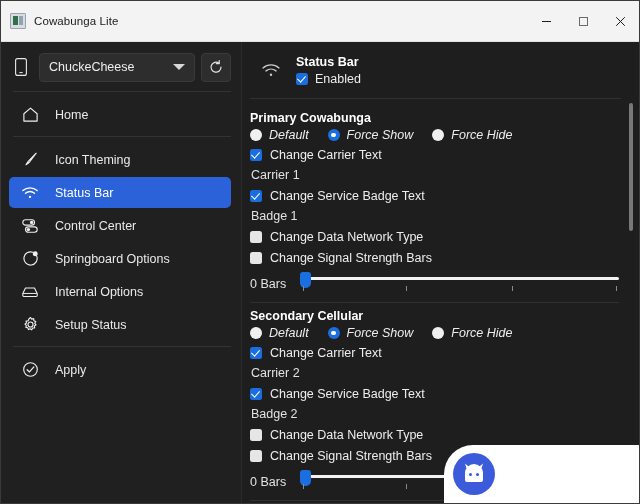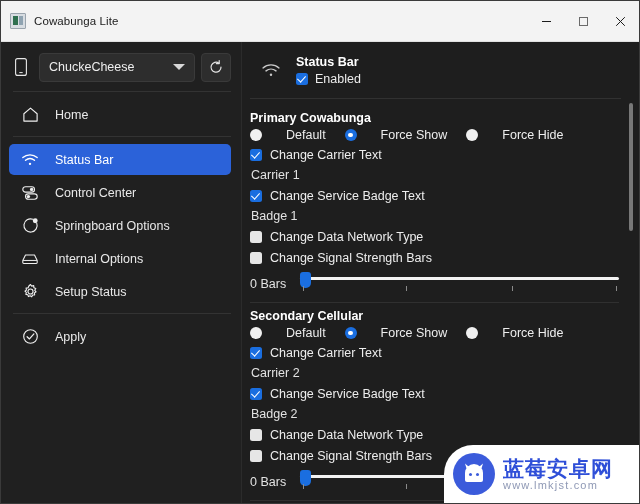--- a/index.html
+++ b/index.html
@@ -211,22 +211,23 @@
   }
   .radio-row {
     display: flex;
     align-items: center;
     gap: 4px;
     margin: 3px 0 4px 0;
   }
   .radio-opt {
     display: flex;
     align-items: center;
-    gap: 24px;
+    gap: 7px;
     margin-right: 15px;
+    font-style: italic;
   }
   .radio {
     width: 12px; height: 12px;
     border-radius: 50%;
     background: #f0f0f0;
     flex: none;
     position: relative;
   }
   .radio.sel { background: #1a6ee0; }
   .radio.sel::after {
@@ -439,20 +440,28 @@
             <svg width="17" height="17" viewBox="0 0 18 18">
                 <path d="M2 8.2 L9 2.2 L16 8.2 L16 16 L2 16 Z" fill="none" stroke="currentColor" stroke-width="1.2" stroke-linejoin="round"></path>
               </svg>
           </span>
           <span class="lbl">Home</span>
         </div>
 
 
         <div class="side-divider"></div>
 
+        <div class="nav-item">
+          <span class="ic">
+            <svg width="17" height="17" viewBox="0 0 18 18">
+                <path d="M15 2.4 L6.6 11 L4.2 14.6 L7.6 12.2 Z" fill="none" stroke="currentColor" stroke-width="1.2" stroke-linejoin="round"></path>
+              </svg>
+          </span>
+          <span class="lbl">Icon Theming</span>
+        </div>
 
         <div class="nav-item active">
           <span class="ic">
             <svg width="18" height="15" viewBox="0 0 20 15">
               <path d="M2 5.4 A12 12 0 0 1 18 5.4" fill="none" stroke="currentColor" stroke-width="1.5" stroke-linecap="round"></path>
               <path d="M5 8.4 A8 8 0 0 1 15 8.4" fill="none" stroke="currentColor" stroke-width="1.5" stroke-linecap="round"></path>
               <circle cx="10" cy="12.3" r="1.3" fill="currentColor"></circle>
             </svg>
           </span>
           <span class="lbl">Status Bar</span>
@@ -668,19 +677,15 @@
 
   <div class="watermark">
     <div class="wm-badge">
       <svg width="28" height="26" viewBox="0 0 28 26">
         <path d="M6.5 7.5 L5 2.5 L8.5 5.5 L14 4.2 L19.5 5.5 L23 2.5 L21.5 7.5 Z" fill="#ffffff"></path>
         <path d="M5 12 A9 9 0 0 1 23 12 L23 19 A2 2 0 0 1 21 21 L7 21 A2 2 0 0 1 5 19 Z" fill="#ffffff"></path>
         <circle cx="10.5" cy="13.5" r="1.5" fill="#3b5bdb"></circle>
         <circle cx="17.5" cy="13.5" r="1.5" fill="#3b5bdb"></circle>
       </svg>
     </div>
-    <div class="wm-text">
-      <div class="wm-cn">蓝莓安卓网</div>
-      <div class="wm-url">www.lmkjst.com</div>
-    </div>
   </div>
 
 </div>
 
 </body></html>

